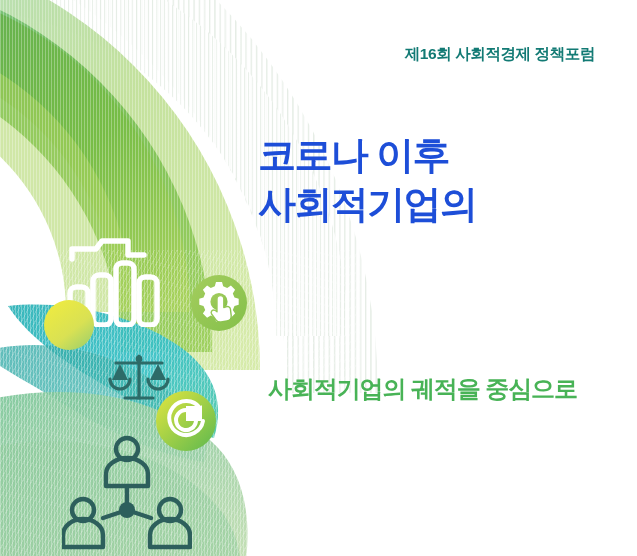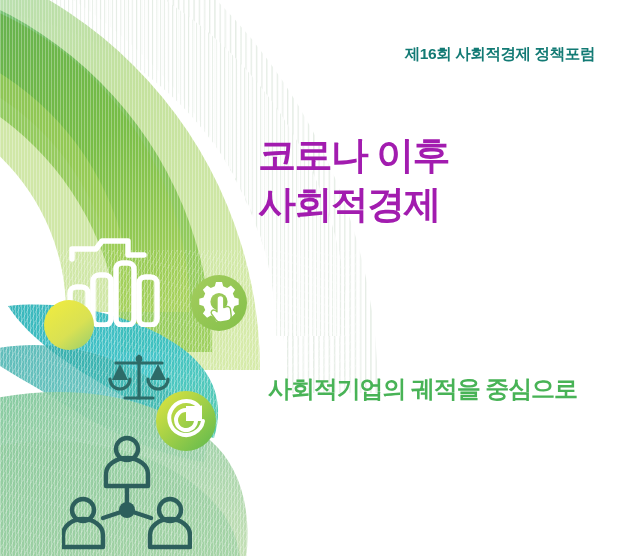--- a/index.html
+++ b/index.html
@@ -87,21 +87,21 @@
     position: absolute;
     top: 131px;
     left: 0;
     width: 379px;
   }
   .title-line {
     font-size: 38px;
     line-height: 49px;
     font-weight: 800;
     letter-spacing: -1.6px;
-    color: #a21caf;
+    color: #1d4ed8;
     white-space: nowrap;
     display: block;
   }
   .title-line.with-icon {
     display: flex;
     align-items: center;
     gap: 9px;
   }
 
   .subtitle {
@@ -301,19 +301,19 @@
   <svg class="side-icon" id="blob-yellow" viewBox="0 0 50 50" xmlns="http://www.w3.org/2000/svg" aria-hidden="true">
     <circle cx="25" cy="25" r="25" fill="url(#gYellowBlob)"></circle>
   </svg>
 
   <div class="text-col">
 
     <div class="kicker">제16회 사회적경제 정책포럼</div>
 
     <div class="title-block">
       <span class="title-line">코로나 이후</span>
-      <span class="title-line">사회적경제</span>
+      <span class="title-line">사회적기업의</span>
     </div>
 
     <div class="subtitle">사회적기업의 궤적을 중심으로</div>
   </div>
 
 </div>
 
 </body></html>

